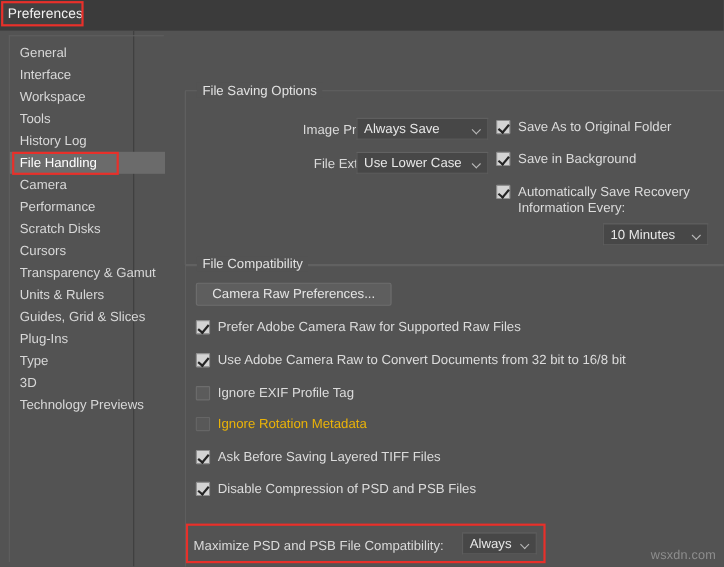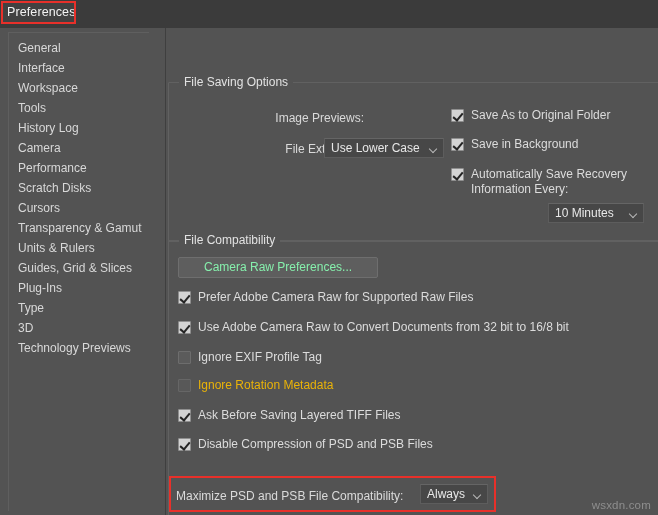--- a/index.html
+++ b/index.html
@@ -36,21 +36,21 @@
 
   
   .dialog {
     position: absolute; left: 0; top: 28px;
     width: 658px; height: 487px;
     background: #535353;
   }
 
   
   .sidebar {
-    position: absolute; left: 0; top: 0; width: 166px; height: 487px;
+    position: absolute; left: 0; top: 0; width: 122px; height: 487px;
     background: #535353;
     border-right: 1px solid #3f3f3f;
   }
   .sidebar-inner {
     position: absolute; left: 8px; top: 4px; width: 141px; height: 479px;
     border-top: 1px solid #5f5f5f;
     border-left: 1px solid #5f5f5f;
   }
   .sidebar-list {
     position: absolute; left: 0; top: 5px; width: 141px;
@@ -156,25 +156,25 @@
     white-space: nowrap; line-height: 15px;
   }
   .cbtext.dim { color: #eab308; }
 
   
   .btn {
     position: absolute;
     background: #5e5e5e;
     border: 1px solid #6e6e6e;
     border-radius: 2px;
-    color: #86efac;
+    color: #e5e5e5;
     font-size: 12px;
     height: 21px;
     line-height: 19px;
-    padding: 0 25px;
+    padding: 0 14px;
     white-space: nowrap;
   }
 
   
   .numfield {
     position: absolute;
     background: #4a4a4a;
     border: 1px solid #6a6a6a;
     height: 19px;
     width: 26px;
@@ -212,20 +212,21 @@
   <div class="dialog">
 
     <div class="sidebar">
       <div class="sidebar-inner">
         <div class="sidebar-list" id="sidebar-list">
             <div class="sb-item"><span>General</span></div>
             <div class="sb-item"><span>Interface</span></div>
             <div class="sb-item"><span>Workspace</span></div>
             <div class="sb-item"><span>Tools</span></div>
             <div class="sb-item"><span>History Log</span></div>
+            <div class="sb-item selected"><span>File Handling</span><span class="sb-redbox"></span></div>
             <div class="sb-item"><span>Camera</span></div>
             <div class="sb-item"><span>Performance</span></div>
             <div class="sb-item"><span>Scratch Disks</span></div>
             <div class="sb-item"><span>Cursors</span></div>
             <div class="sb-item"><span>Transparency &amp; Gamut</span></div>
             <div class="sb-item"><span>Units &amp; Rulers</span></div>
             <div class="sb-item"><span>Guides, Grid &amp; Slices</span></div>
             <div class="sb-item"><span>Plug-Ins</span></div>
             <div class="sb-item"><span>Type</span></div>
             <div class="sb-item"><span>3D</span></div>
@@ -234,20 +235,24 @@
       </div>
     </div>
 
     <div class="content">
 
       <div class="group" id="group-saving">
         <span class="group-label">File Saving Options</span>
       </div>
 
       <div class="lbl right" style="left:46px; top:35px; width:156px;">Image Previews:</div>
+      <div class="select" style="left:162px; top:31px; width:120px;">
+        <span>Always Save</span>
+        <span class="chev"></span>
+      </div>
 
       <div class="lbl right" style="left:46px; top:66px; width:156px;">File Extension:</div>
       <div class="select" style="left:162px; top:62px; width:120px;">
         <span>Use Lower Case</span>
         <span class="chev"></span>
       </div>
 
       <div class="cbrow" style="left:289px; top:33px;">
         <span class="cb on"></span>
         <span class="cbtext">Save As to Original Folder</span>

